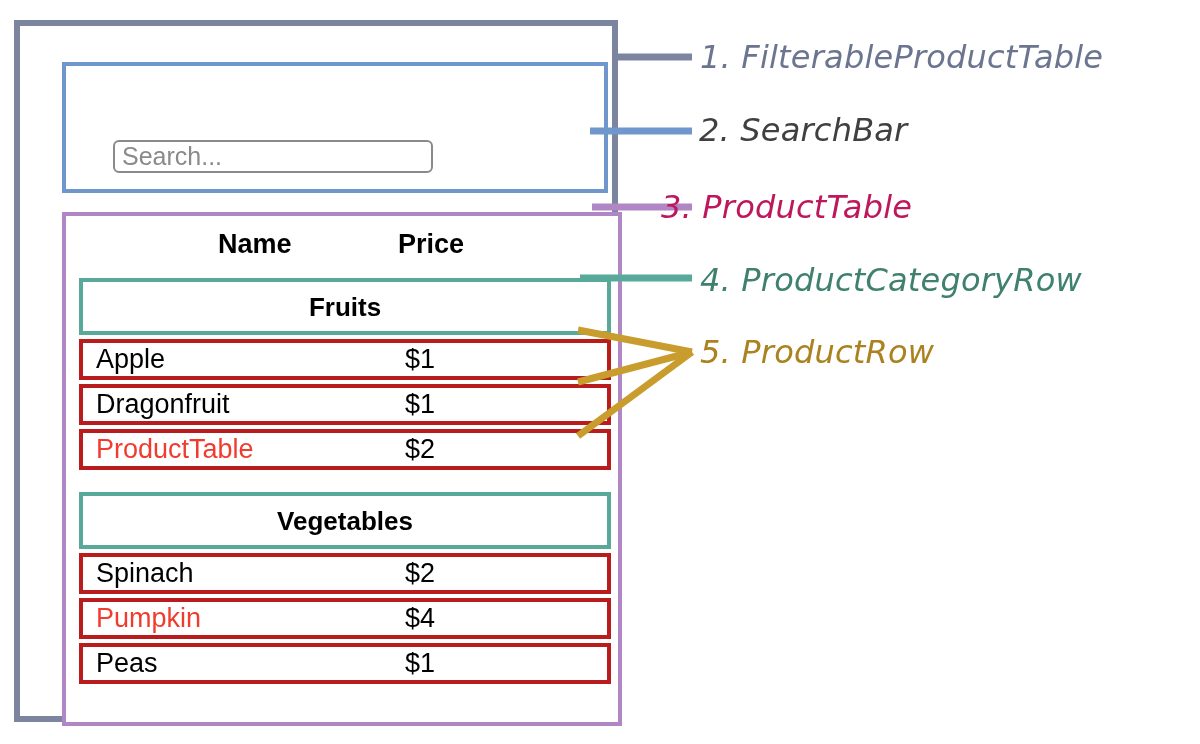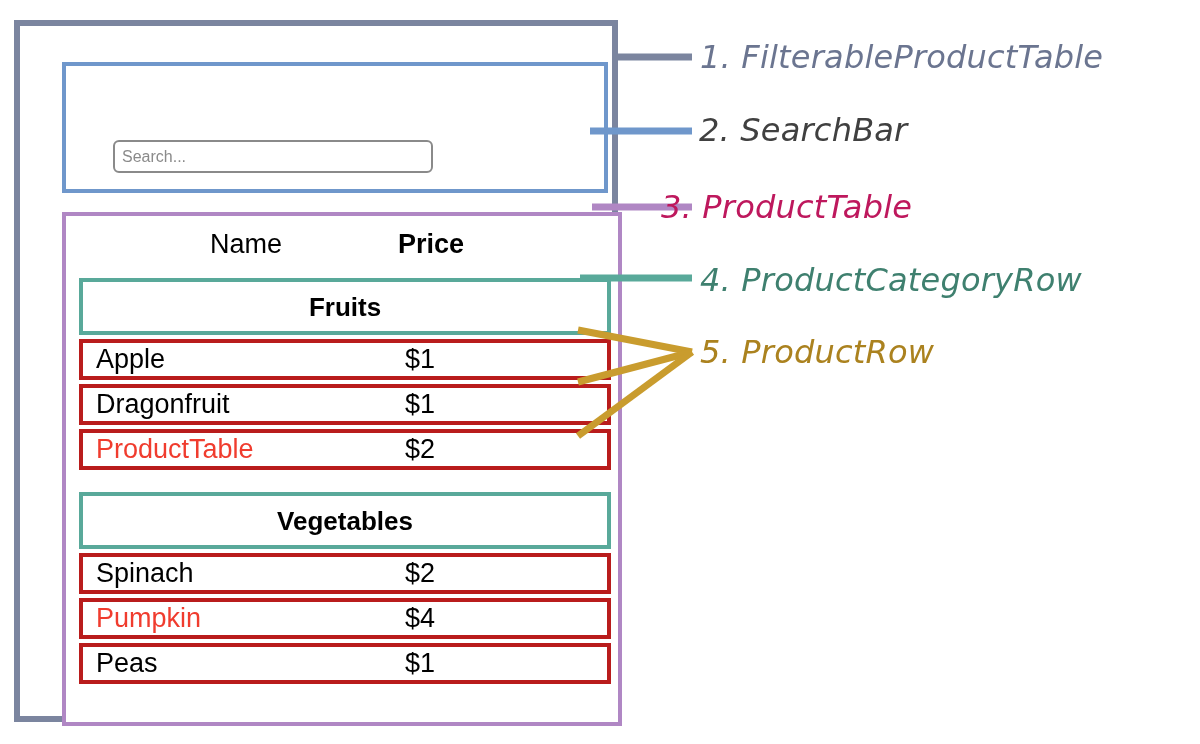--- a/index.html
+++ b/index.html
@@ -47,21 +47,21 @@
     position: absolute;
     left: 47px;
     top: 74px;
     width: 320px;
     height: 33px;
     box-sizing: border-box;
     border: 2px solid #8a8a8a;
     border-radius: 6px;
     background: #ffffff;
     font-family: "Liberation Sans", sans-serif;
-    font-size: 16px;
+    font-size: 25px;
     color: #8a8a8a;
     padding: 0 7px;
     line-height: 29px;
     outline: none;
   }
   .search-input::placeholder { color: #8a8a8a; opacity: 1; }
 
   .checkbox-row {
     position: absolute;
     left: 93px;
@@ -103,23 +103,23 @@
     position: absolute;
     left: 0;
     top: 10px;
     width: 100%;
     height: 36px;
     display: flex;
     align-items: center;
   }
   .th-name {
     position: absolute;
-    left: 144px;
-    font-size: 27px;
-    font-weight: normal;
+    left: 152px;
+    font-size: 27px;
+    font-weight: bold;
     color: #000000;
   }
   .th-price {
     position: absolute;
     left: 332px;
     font-size: 27px;
     font-weight: bold;
     color: #000000;
   }
 

